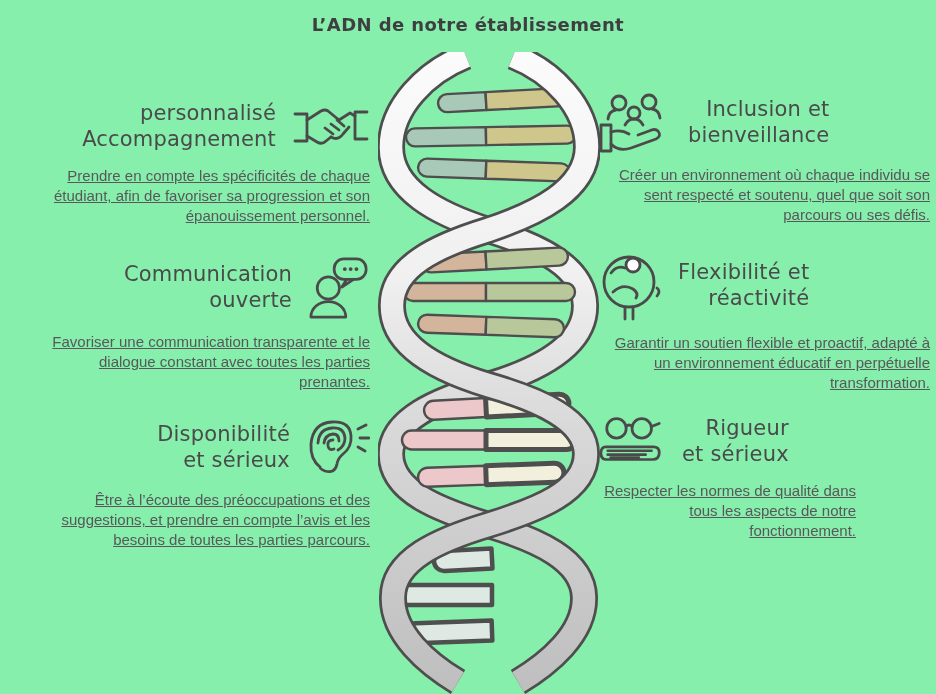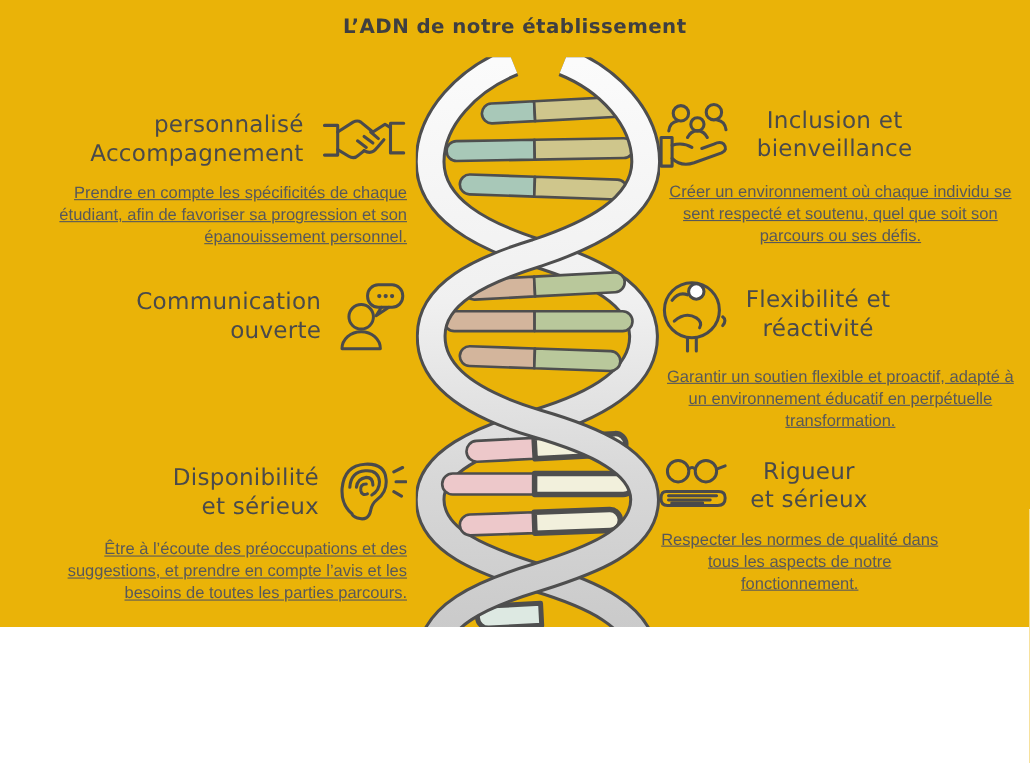--- a/index.html
+++ b/index.html
@@ -1,29 +1,29 @@
 <!DOCTYPE html>
 <html><head>
 <meta charset="utf-8">
 <style>
   html,body{margin:0;padding:0;background:#ffffff;}
   .canvas{
-    position:relative;width:936px;height:570px;background:#eab308;overflow:hidden;
+    position:relative;width:936px;height:694px;background:#86efac;overflow:hidden;
     font-family:"Liberation Sans",sans-serif;
   }
   .title{
     position:absolute;top:14px;left:0;width:100%;text-align:center;
     font-family:"DejaVu Sans",sans-serif;font-weight:bold;font-size:18px;
     color:#3f3f41;letter-spacing:0.4px;
   }
   .sec{position:absolute;}
   .sec-head{display:flex;align-items:center;}
   .sec-left{text-align:right;}
   .sec-left .sec-head{justify-content:flex-end;}
-  .sec-right{text-align:center;}
+  .sec-right{text-align:right;}
   .heading{
     font-family:"DejaVu Sans",sans-serif;font-size:21px;line-height:1.22;
     color:#4a4a4b;letter-spacing:0.2px;
   }
   .heading span{display:block;}
   .icon{flex:0 0 auto;}
   .sec-left .icon{margin-left:16px;}
   .sec-right .icon{margin-right:14px;}
   .icon svg{display:block;stroke:#4a4a4b;stroke-width:2.8;fill:none;
     stroke-linecap:round;stroke-linejoin:round;}
@@ -121,20 +121,21 @@
           <circle cx="21" cy="34" r="11.5"></circle>
           <path d="M3 64 A18 16 0 0 1 39 64 Z"></path>
           <rect x="27" y="4" width="33" height="21" rx="10"></rect>
           <path d="M40 25 L35 33 L47 25"></path>
           <circle class="fillspot" cx="38" cy="14.5" r="2"></circle>
           <circle class="fillspot" cx="44" cy="14.5" r="2"></circle>
           <circle class="fillspot" cx="50" cy="14.5" r="2"></circle>
         </svg>
       </span>
     </div>
+    <p class="body">Favoriser une communication transparente et le dialogue constant avec toutes les parties prenantes.</p>
   </div>
 
   <div class="sec sec-left sec-l3">
     <div class="sec-head">
       <div class="heading">
         <span>Disponibilité</span>
         <span>et sérieux</span>
       </div>
       <span class="icon">
         <svg width="64" height="62" viewBox="0 0 64 62">

